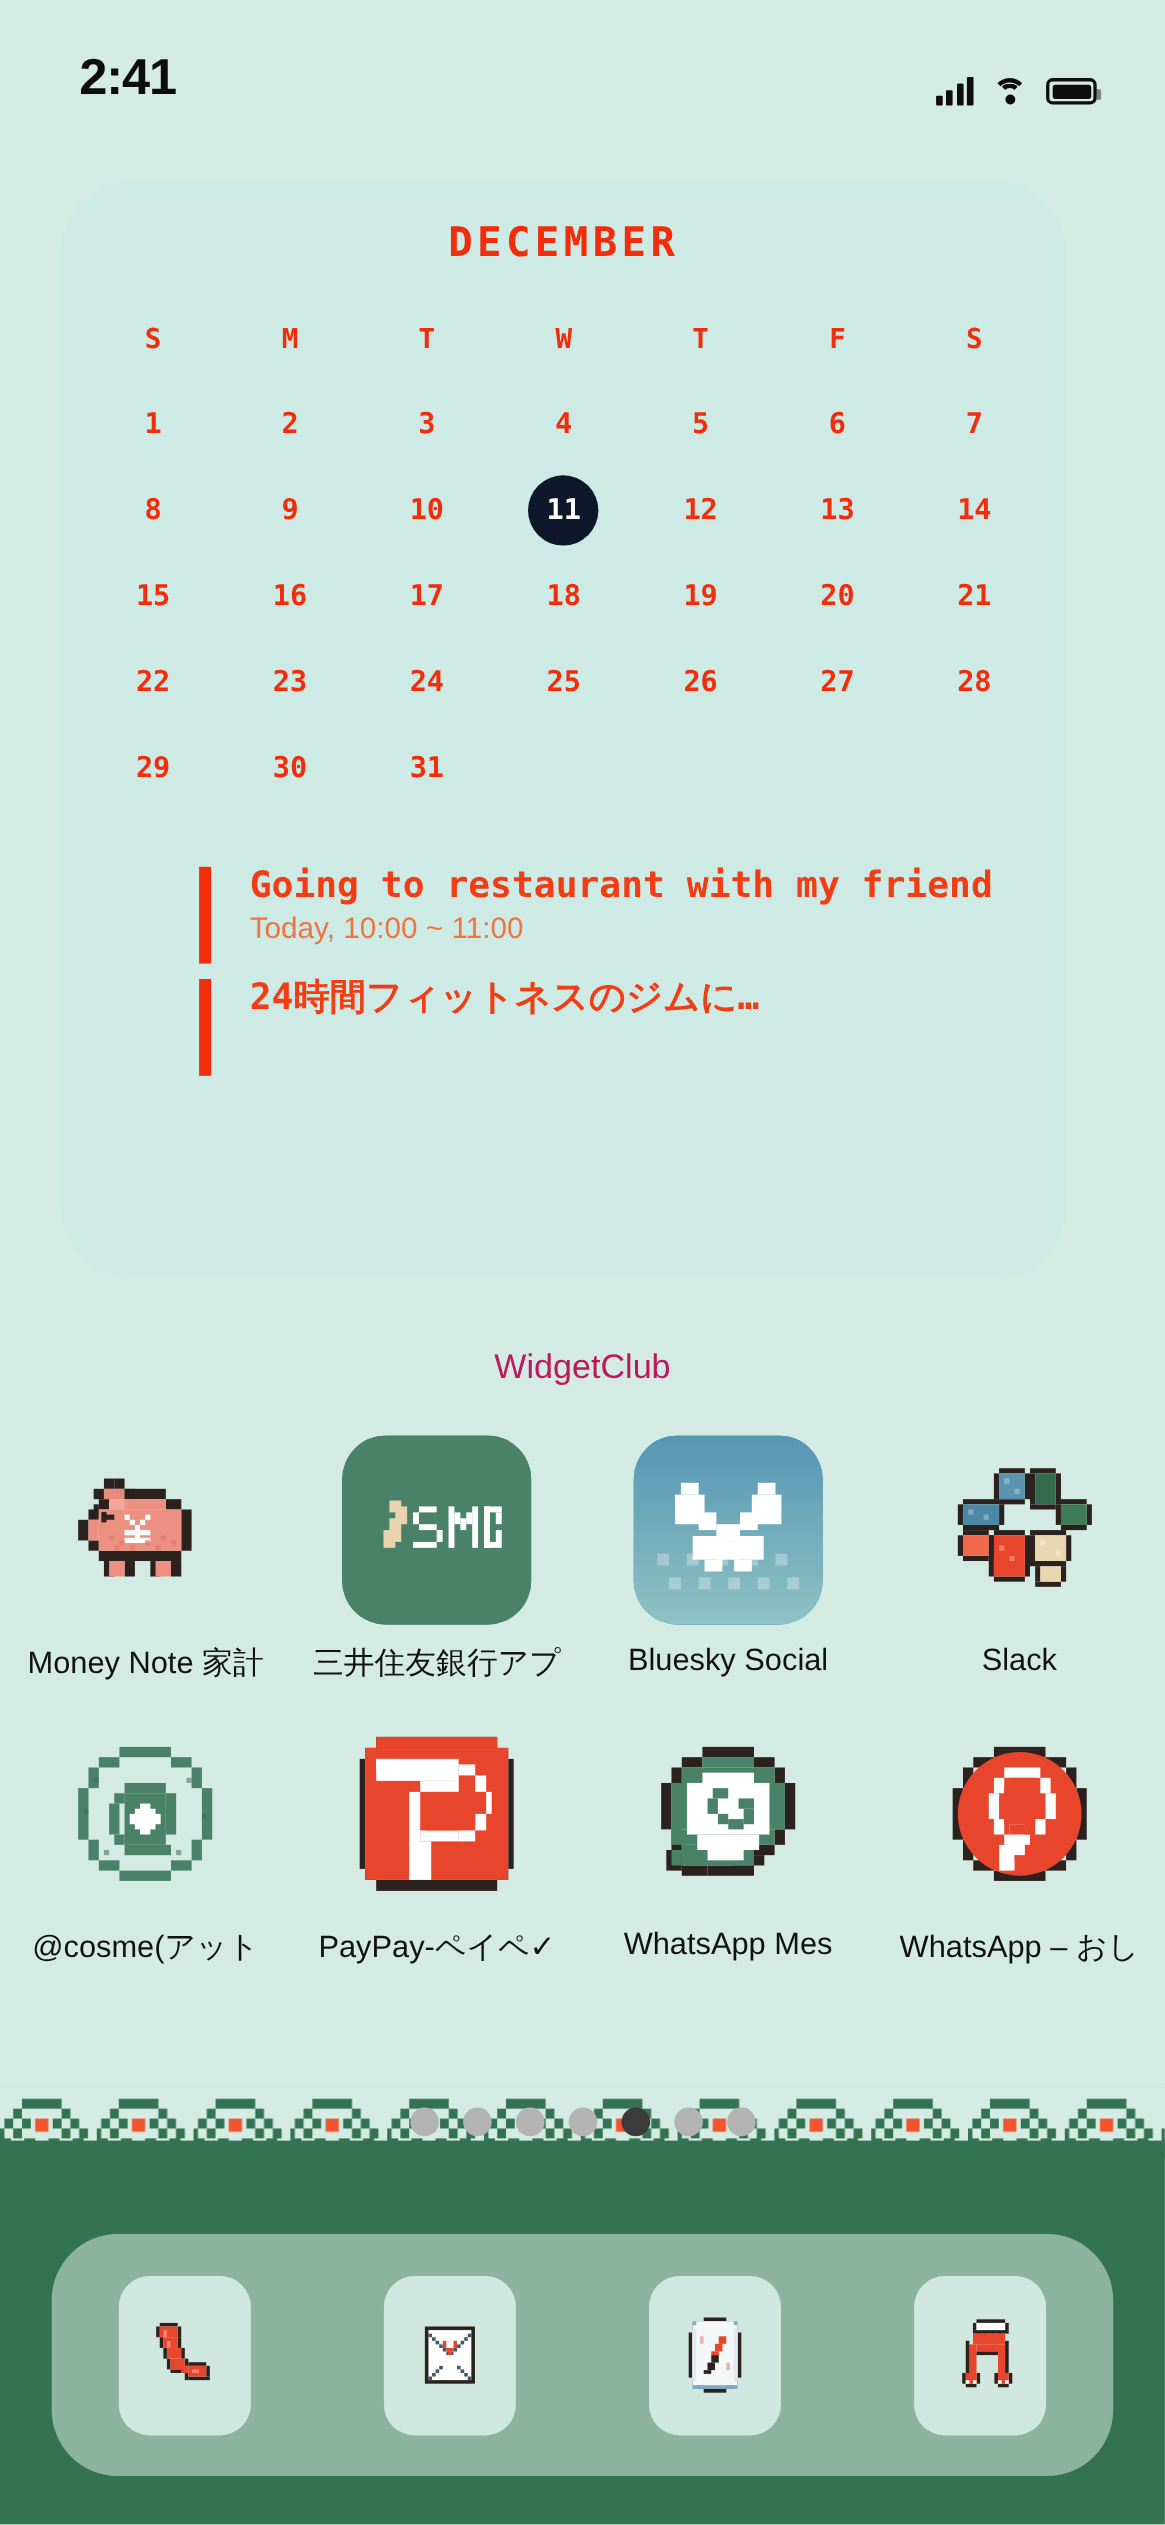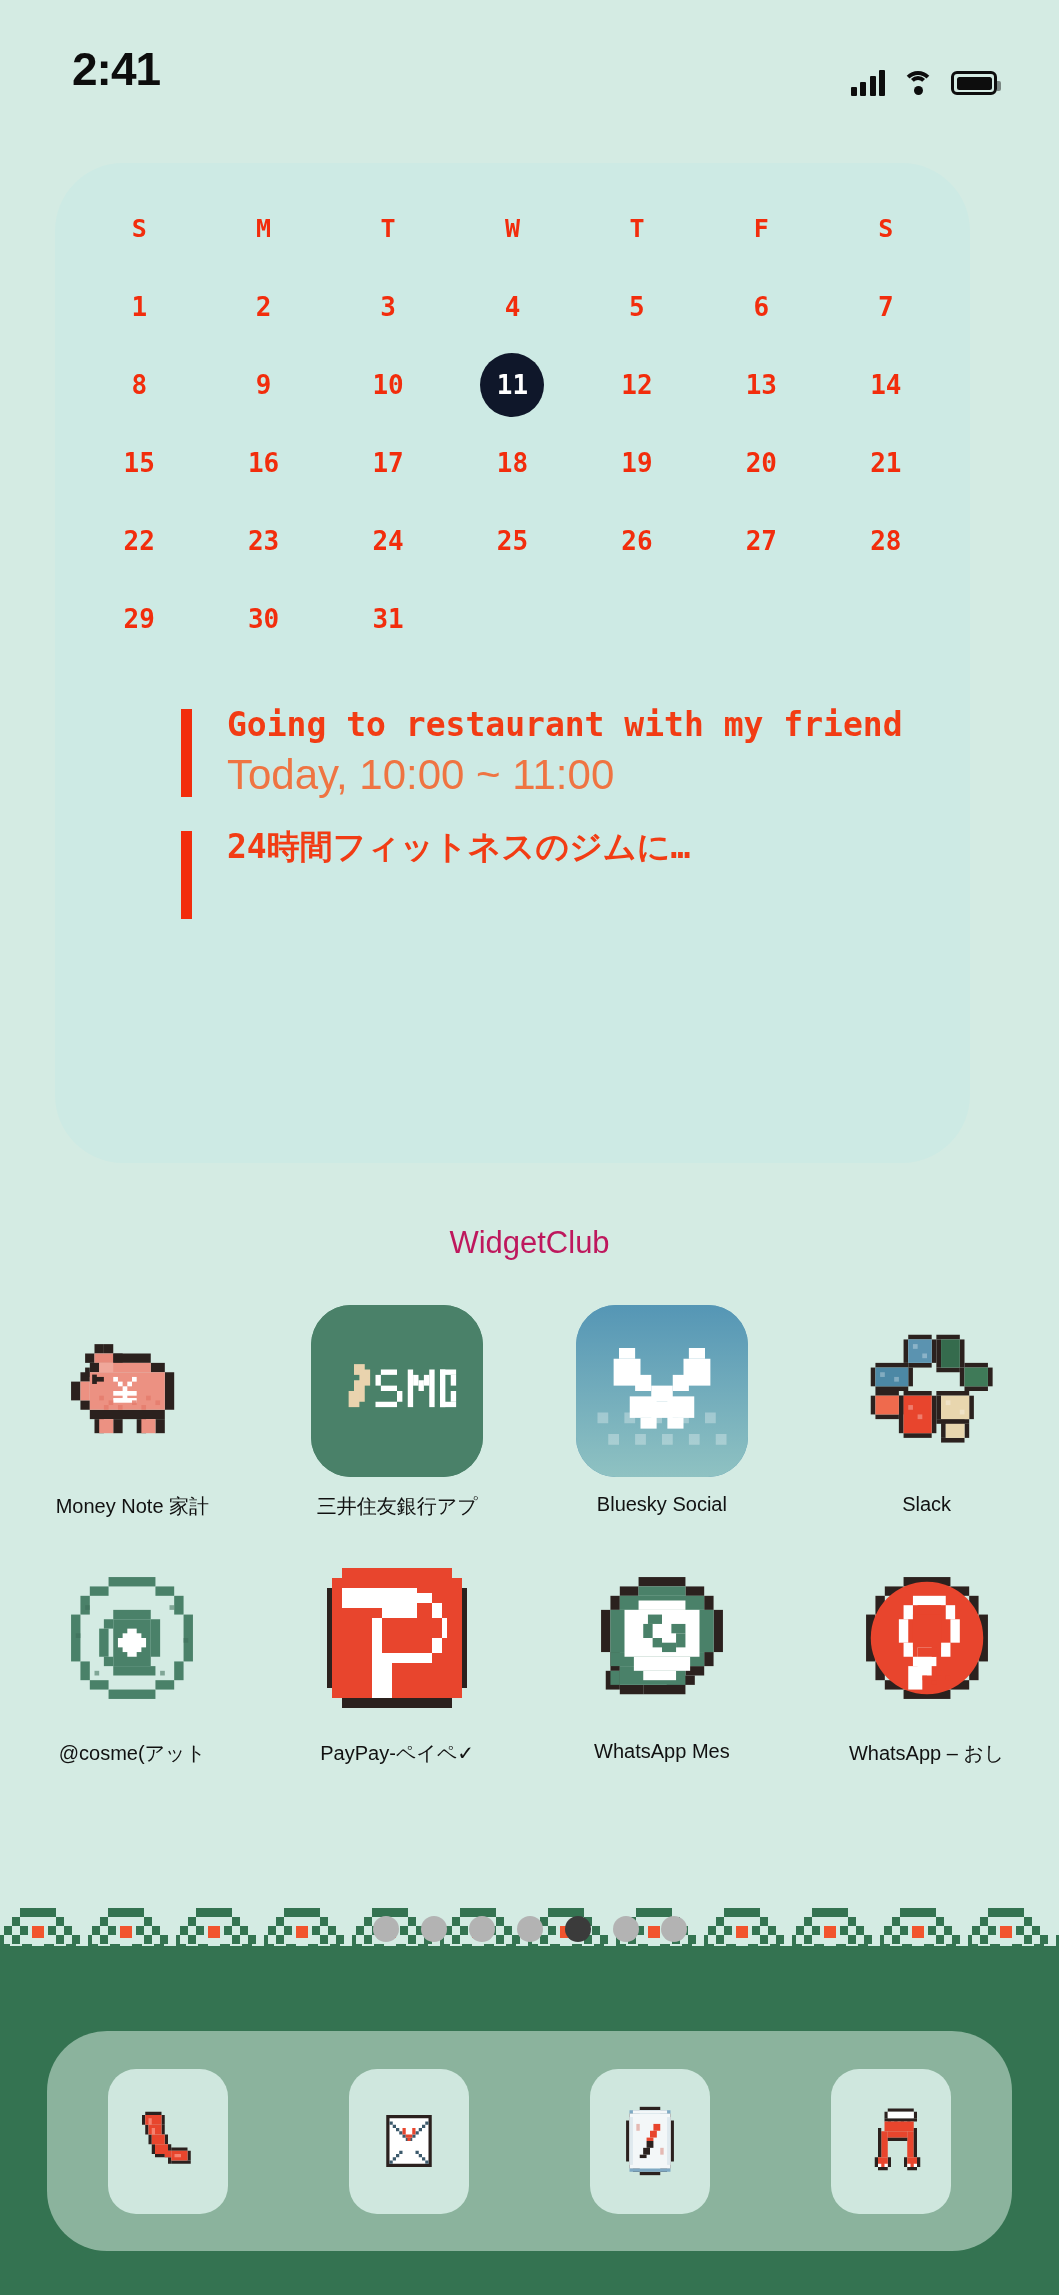--- a/index.html
+++ b/index.html
@@ -74,21 +74,21 @@
     position:absolute; left:-46px; top:4px; width:11px; height:88px;
     background:#f22d0c;
   }
   .event .etitle {
     color:#f23c14; font-size:33px; font-weight:700; line-height:1.22;
     font-family:"DejaVu Sans Mono", monospace;
     white-space:nowrap;
     margin-top:12px;
   }
   .event .etime {
-    color:#ef7442; font-size:42px; line-height:1.3; margin-top:3px;
+    color:#ef7442; font-size:27px; line-height:1.3; margin-top:3px;
     font-family:"Liberation Sans", sans-serif;
   }
 
   
   .widget-label {
     position:absolute; top:1225px; left:0; width:1059px; text-align:center;
     font-size:31px; color:#be185d; font-family:"Liberation Sans", sans-serif;
   }
 
   
@@ -96,21 +96,21 @@
     position:absolute; top:1305px; left:0; width:1059px;
     display:grid; grid-template-columns:repeat(4,1fr); row-gap:32px;
   }
   .app { display:flex; flex-direction:column; align-items:center; }
   .app-icon {
     width:172px; height:172px; position:relative;
     display:flex; align-items:center; justify-content:center;
   }
   .app-icon.tile { border-radius:40px; overflow:hidden; }
   .app-label {
-    margin-top:16px; font-size:20px; color:#111; text-align:center;
+    margin-top:16px; font-size:28px; color:#111; text-align:center;
     max-width:240px; white-space:nowrap; overflow:hidden;
     font-family:"Liberation Sans", sans-serif;
   }
 
   
   .px { display:block; image-rendering:pixelated; }
 
   
   .pagedots {
     position:absolute; top:1916px; left:0; width:1059px;
@@ -159,20 +159,21 @@
         <span></span>
         <span></span>
       </div>
     <div class="batt">
         <i></i>
       </div>
   </div>
 </div>
 
 <div class="widget">
+  <div class="widget-month">DECEMBER</div>
   <div class="cal-grid" id="cal-grid">
       <div class="cal-dow">S</div>
       <div class="cal-dow">M</div>
       <div class="cal-dow">T</div>
       <div class="cal-dow">W</div>
       <div class="cal-dow">T</div>
       <div class="cal-dow">F</div>
       <div class="cal-dow">S</div>
       <div class="cal-day">1</div>
       <div class="cal-day">2</div>

